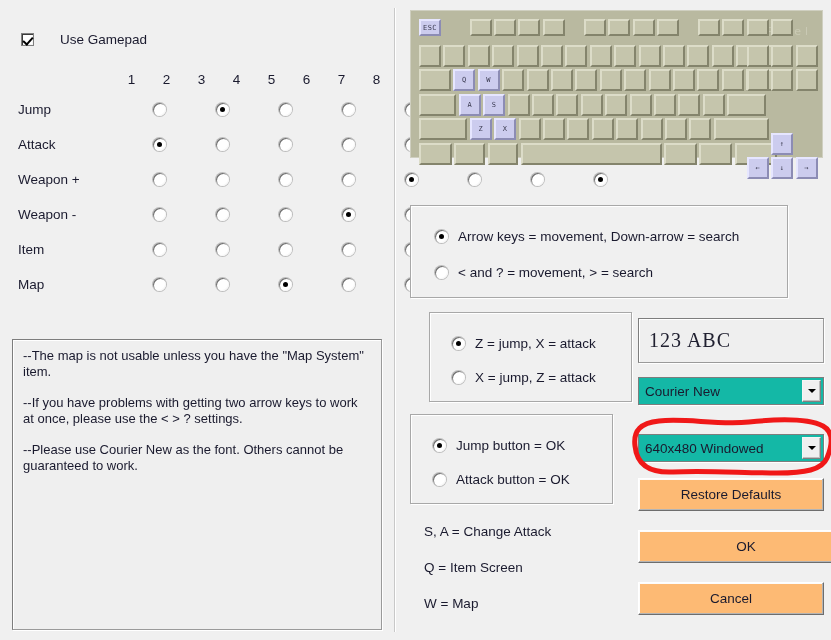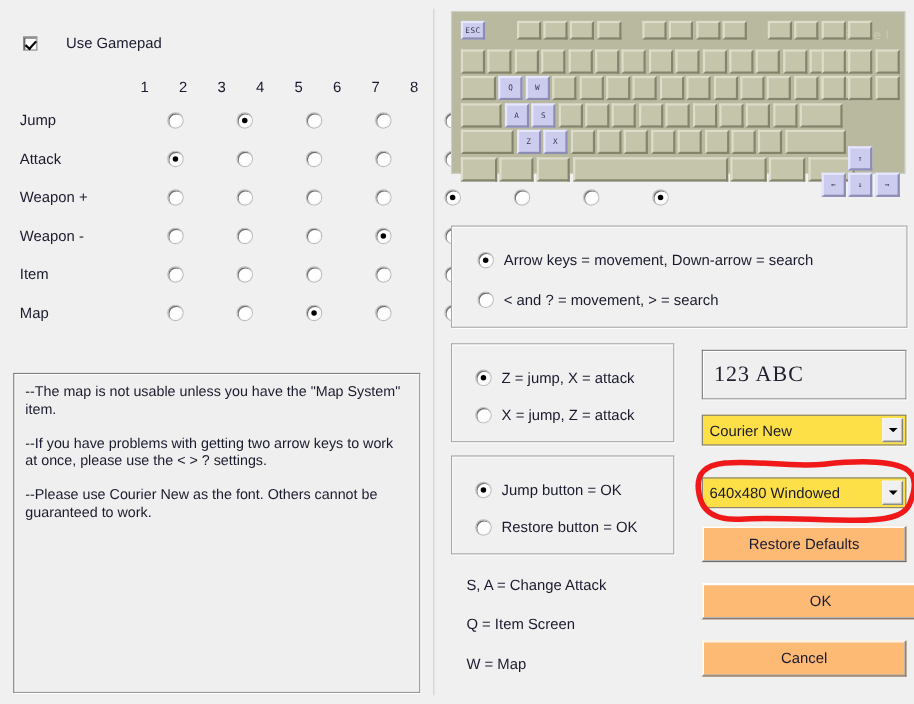--- a/index.html
+++ b/index.html
@@ -184,25 +184,25 @@
     box-sizing: border-box;
   }
   .radio-line {
     display: flex;
     align-items: center;
     margin: 0;
     font-size: 13.5px;
   }
   .radio-line .winradio { margin-right: 10px; flex: none; }
 
-  #gb-movement { left: 410px; top: 205px; width: 415px; height: 93px; }
+  #gb-movement { left: 410px; top: 205px; width: 378px; height: 93px; }
   #gb-movement .radio-line:nth-of-type(1) { position: absolute; left: 24px; top: 23px; }
   #gb-movement .radio-line:nth-of-type(2) { position: absolute; left: 24px; top: 59px; }
 
-  #gb-jumpkey { left: 410px; top: 312px; width: 203px; height: 90px; }
+  #gb-jumpkey { left: 429px; top: 312px; width: 203px; height: 90px; }
   #gb-jumpkey .radio-line:nth-of-type(1) { position: absolute; left: 22px; top: 23px; }
   #gb-jumpkey .radio-line:nth-of-type(2) { position: absolute; left: 22px; top: 57px; }
 
   #gb-okbtn { left: 410px; top: 414px; width: 203px; height: 90px; }
   #gb-okbtn .radio-line:nth-of-type(1) { position: absolute; left: 22px; top: 23px; }
   #gb-okbtn .radio-line:nth-of-type(2) { position: absolute; left: 22px; top: 57px; }
 
   
   #key-hints {
     position: absolute;
@@ -229,21 +229,21 @@
     align-items: center;
     padding-left: 10px;
     font-family: "Liberation Serif", "DejaVu Serif", serif;
     font-size: 20px;
     letter-spacing: 1px;
     color: #202030;
   }
 
   .combo {
     position: absolute;
-    background: #fde047;
+    background: #14b8a6;
     border: 1px solid #7d7d7d;
     box-shadow: 1px 1px 0 #ffffff;
     box-sizing: border-box;
     display: flex;
     align-items: center;
   }
   .combo .combo-text {
     flex: 1;
     padding-left: 6px;
     font-size: 13.5px;
@@ -611,21 +611,21 @@
   </label>
 </div>
 
 <div class="groupbox" id="gb-okbtn">
   <label class="radio-line">
     <span class="winradio sel"></span>
     <span>Jump button = OK</span>
   </label>
   <label class="radio-line">
     <span class="winradio"></span>
-    <span>Restore button = OK</span>
+    <span>Attack button = OK</span>
   </label>
 </div>
 
 <div id="key-hints">
   <div>S, A = Change Attack</div>
   <div>Q = Item Screen</div>
   <div>W = Map</div>
 </div>
 
 <div id="font-preview">

